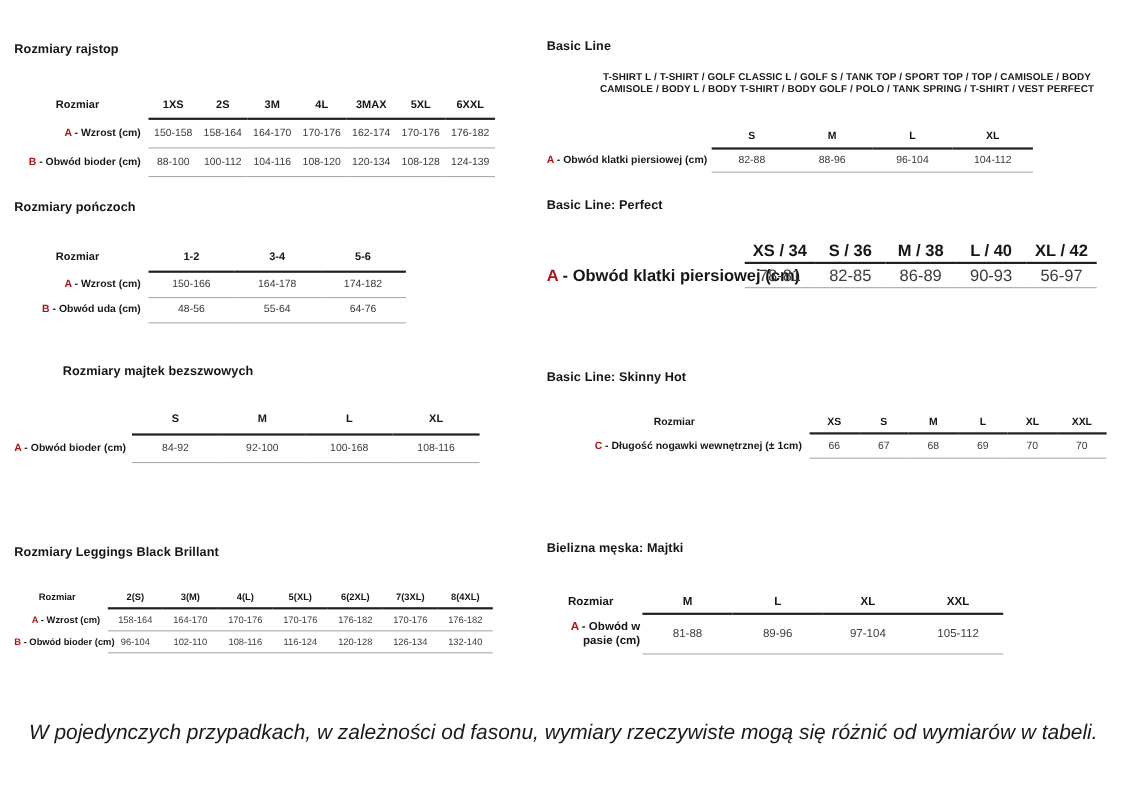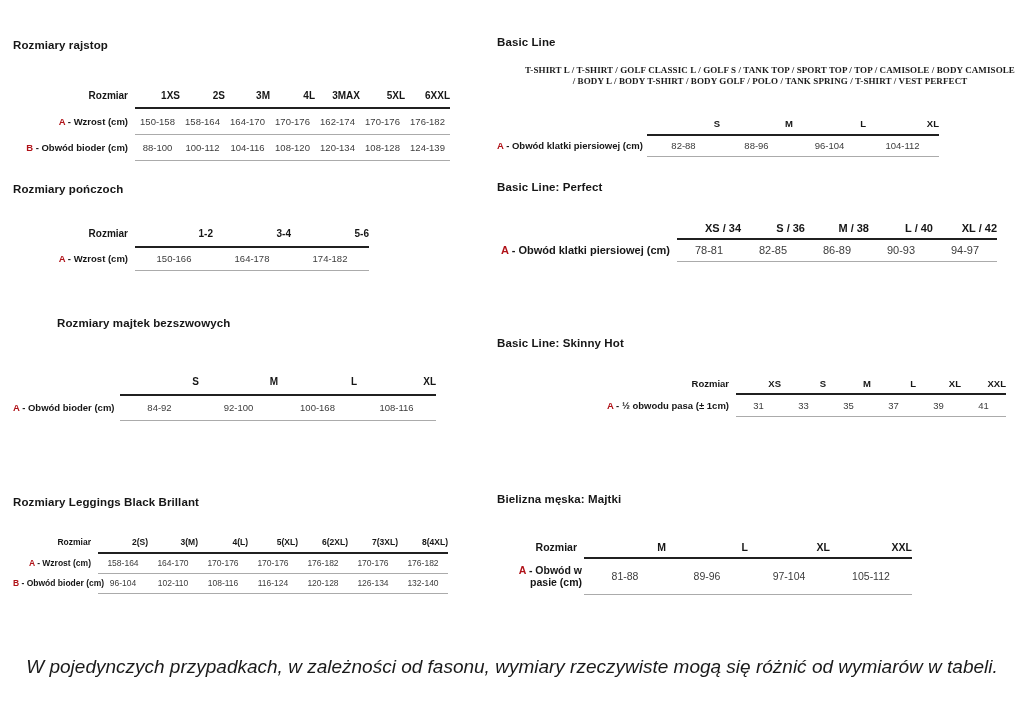--- a/index.html
+++ b/index.html
@@ -9,26 +9,26 @@
     position: relative; width: 1024px; height: 724px; background: #ffffff;
     font-family: "Liberation Sans", sans-serif; overflow: hidden; margin-top: 36px;
   }
   .title {
     position: absolute; margin: 0; font-size: 11.5px; font-weight: bold;
     color: var(--ink); letter-spacing: 0.1px; white-space: nowrap;
   }
   .subtitle {
     position: absolute; margin: 0; left: 524px; top: 29px; width: 492px;
     font-size: 9px; font-weight: bold; color: #1b1b1b; text-align: center;
-    line-height: 10.5px; letter-spacing: 0.1px; font-family: Liberation Serif, serif;
+    line-height: 10.5px; letter-spacing: 0.1px;
   }
   table.szt { position: absolute; border-collapse: collapse; table-layout: fixed; }
   .szt th, .szt td { padding: 0; vertical-align: middle; }
   .szt thead th {
-    font-weight: bold; color: var(--ink); text-align: right;
+    font-weight: bold; color: var(--ink); text-align: center;
     border-bottom: 2px solid var(--rule-dark); white-space: nowrap;
   }
   .szt thead th.lbl { border-bottom: none; padding-right: 7px; }
   .szt tbody td {
     text-align: center; color: var(--val); font-weight: normal;
     border-bottom: 1px solid var(--rule-light); white-space: nowrap;
   }
   .szt tbody td.lbl {
     border-bottom: none; text-align: right; font-weight: bold;
     color: var(--ink); padding-right: 7px;
@@ -53,21 +53,21 @@
 
   .t-leggings  { left: 13px; top: 495px; width: 435px; font-size: 8.5px; }
   .t-leggings  .lbl { width: 85px; padding-right: 5px; }
   .t-leggings  thead tr { height: 22px; } .t-leggings tbody tr { height: 20px; }
 
   
   .t-basic     { left: 497px; top: 76px; width: 442px; font-size: 9.5px; }
   .t-basic     .lbl { width: 150px; }
   .t-basic     thead tr { height: 23px; } .t-basic tbody tr { height: 21px; }
 
-  .t-perfect   { left: 497px; top: 182px; width: 500px; font-size: 11px; }
+  .t-perfect   { left: 497px; top: 182px; width: 500px; font-size: 15px; }
   .t-perfect   .lbl { width: 180px; }
   .t-perfect   thead tr { height: 21px; } .t-perfect tbody tr { height: 22px; }
 
   .t-skinny    { left: 497px; top: 337px; width: 509px; font-size: 9.5px; }
   .t-skinny    .lbl { width: 239px; }
   .t-skinny    thead tr { height: 21px; } .t-skinny tbody tr { height: 22px; }
 
   .t-majtki-m  { left: 497px; top: 500px; width: 415px; font-size: 10.5px; }
   .t-majtki-m  .lbl { width: 87px; }
   .t-majtki-m  thead tr { height: 22px; } .t-majtki-m tbody tr { height: 36px; }
@@ -131,24 +131,30 @@
           <th>5-6</th>
         </tr>
       </thead>
       <tbody>
         <tr>
           <td class="lbl"><span class="letter">A</span> - Wzrost (cm)</td>
           <td>150-166</td>
           <td>164-178</td>
           <td>174-182</td>
         </tr>
-      </tbody>
-    </table>
-
-  <h2 class="title" style="left:13px; top:281px;padding-left:44px;">Rozmiary majtek bezszwowych</h2>
+        <tr>
+          <td class="lbl"><span class="letter">B</span> - Obwód uda (cm)</td>
+          <td>48-56</td>
+          <td>55-64</td>
+          <td>64-76</td>
+        </tr>
+      </tbody>
+    </table>
+
+  <h2 class="title" style="left:13px; top:296px;padding-left:44px;">Rozmiary majtek bezszwowych</h2>
   <table class="szt t-majtek">
       <thead>
         <tr>
           <th class="lbl"></th>
           <th>S</th>
           <th>M</th>
           <th>L</th>
           <th>XL</th>
         </tr>
       </thead>
@@ -236,47 +242,47 @@
           <th>XL / 42</th>
         </tr>
       </thead>
       <tbody>
         <tr>
           <td class="lbl"><span class="letter">A</span> - Obwód klatki piersiowej (cm)</td>
           <td>78-81</td>
           <td>82-85</td>
           <td>86-89</td>
           <td>90-93</td>
-          <td>94-97</td>
+          <td>56-97</td>
         </tr>
       </tbody>
     </table>
 
   <h2 class="title" style="left:497px; top:301px;">Basic Line: Skinny Hot</h2>
   <table class="szt t-skinny">
       <thead>
         <tr>
           <th class="lbl">Rozmiar</th>
           <th>XS</th>
           <th>S</th>
           <th>M</th>
           <th>L</th>
           <th>XL</th>
           <th>XXL</th>
         </tr>
       </thead>
       <tbody>
         <tr>
-          <td class="lbl"><span class="letter">A</span> - ½ obwodu pasa (± 1cm)</td>
-          <td>31</td>
-          <td>33</td>
-          <td>35</td>
-          <td>37</td>
-          <td>39</td>
-          <td>41</td>
+          <td class="lbl"><span class="letter">C</span> - Długość nogawki wewnętrznej (± 1cm)</td>
+          <td>66</td>
+          <td>67</td>
+          <td>68</td>
+          <td>69</td>
+          <td>70</td>
+          <td>70</td>
         </tr>
       </tbody>
     </table>
 
   <h2 class="title" style="left:497px; top:457px;">Bielizna męska: Majtki</h2>
   <table class="szt t-majtki-m">
       <thead>
         <tr>
           <th class="lbl">Rozmiar</th>
           <th>M</th>

